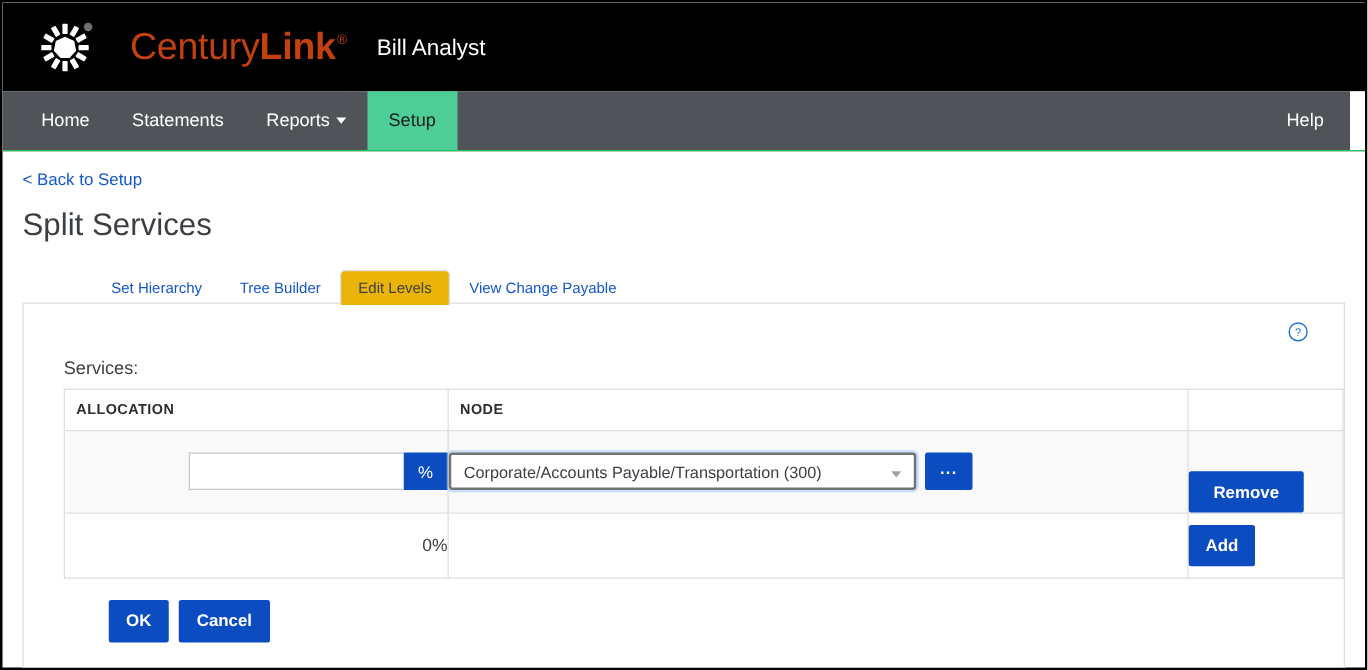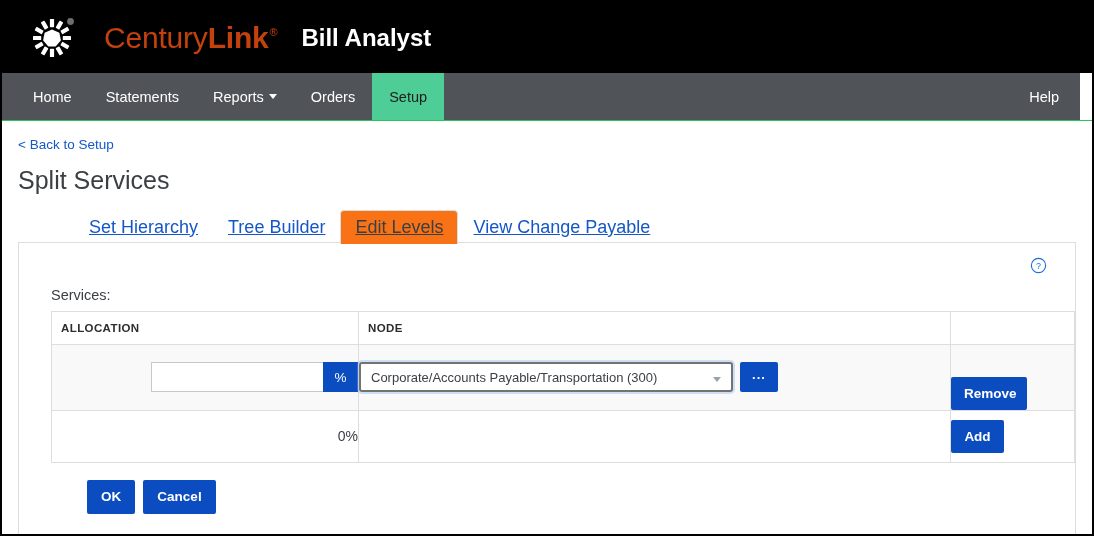--- a/index.html
+++ b/index.html
@@ -41,22 +41,22 @@
   .brand-text .b-light { font-weight: 400; }
   .brand-text .b-bold { font-weight: 700; }
   .brand-text .b-reg {
     font-size: 11px;
     vertical-align: 12px;
     margin-left: 1px;
   }
   .app-name {
     margin-left: 24px;
     color: #ffffff;
-    font-size: 24px;
-    font-weight: 700;
+    font-size: 18px;
+    font-weight: 400;
     white-space: nowrap;
     line-height: 1;
   }
 
   
   .navbar {
     height: 48px;
     background: #505459;
     display: flex;
     align-items: stretch;
@@ -117,36 +117,35 @@
   
   .tabs {
     margin-top: 17px;
     display: flex;
     align-items: flex-end;
     padding-left: 56px;
     position: relative;
     height: 31px;
   }
   .tab {
-    font-size: 18px;
+    font-size: 12px;
     color: #1457c8;
     padding: 7px 14px 8px 14px;
     cursor: pointer;
     border: 1px solid transparent;
     border-bottom: none;
     line-height: 1;
     background: transparent;
     white-space: nowrap;
     position: relative;
     top: 1px;
-    text-decoration: underline;
   }
   .tab.active {
     color: #3b3f44;
-    background: #f97316;
+    background: #eab308;
     border-color: #dddddd;
     border-top-left-radius: 4px;
     border-top-right-radius: 4px;
     z-index: 3;
   }
 
   
   .panel {
     border: 1px solid #dddddd;
     background: #ffffff;
@@ -283,21 +282,21 @@
     color: #ffffff;
     border: none;
     border-radius: 2px;
     font-size: 13.5px;
     font-weight: 700;
     cursor: pointer;
     font-family: "Liberation Sans", sans-serif;
     height: 33px;
     padding: 0 13px;
   }
-  .btn-remove { width: 76px; margin-top: 32px; }
+  .btn-remove { width: 92px; margin-top: 32px; }
   .btn-add { width: 53px; }
 
   .footer-actions {
     margin: 17px 0 0 18px;
     display: flex;
     gap: 8px;
     padding-left: 36px;
   }
   .btn-ok { width: 48px; height: 34px; }
   .btn-cancel { width: 73px; height: 34px; }
@@ -339,23 +338,20 @@
       <div class="nav-item">
         <span>Home</span>
       </div>
       <div class="nav-item">
         <span>Statements</span>
       </div>
       <div class="nav-item">
         <span>Reports</span>
         <span class="caret"></span>
       </div>
-      <div class="nav-item">
-        <span>Orders</span>
-      </div>
       <div class="nav-item active">
         <span>Setup</span>
       </div>
     </div>
     <div class="nav-right">
       <div class="nav-item">
         <span>Help</span>
       </div>
     </div>
     <div class="nav-edge"></div>

